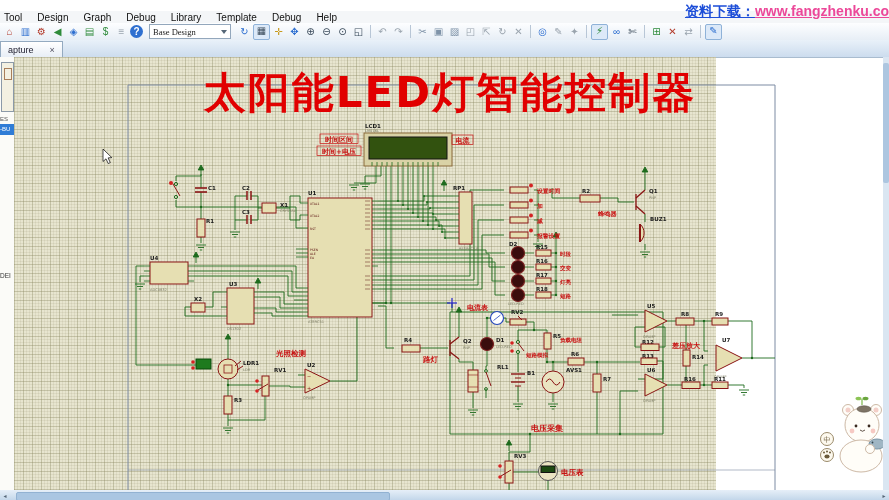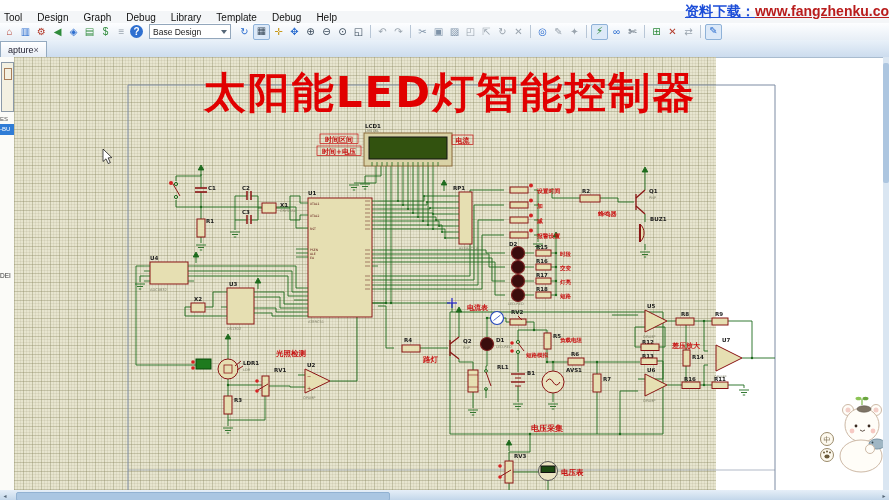--- a/index.html
+++ b/index.html
@@ -3,37 +3,37 @@
 <meta charset="utf-8">
 <style>
   html,body{margin:0;padding:0;background:#fff;}
   #app{position:relative;width:889px;height:500px;overflow:hidden;font-family:"Liberation Sans","DejaVu Sans",sans-serif;background:#fff;}
   
   .titlebar{position:absolute;left:0;top:0;width:889px;height:11px;background:#f7f9fb;display:flex;align-items:center;gap:3px;font-size:8.5px;color:#222;}
   .appicon{width:7px;height:7px;background:#2e6fd0;margin-left:2px;flex:0 0 auto;}
   .winbtns{position:absolute;right:60px;top:0;display:flex;gap:18px;font-size:8px;color:#444;}
   .download{position:absolute;right:0;top:3px;z-index:60;font-size:14px;font-weight:bold;white-space:nowrap;}
   .download .dl-label{color:#1d4ed8;text-decoration:underline;}
-  .download .dl-url{color:#b91c1c;text-decoration:underline;}
+  .download .dl-url{color:#ec4899;text-decoration:underline;}
   
   .menubar{position:absolute;left:0;top:11px;width:889px;height:12px;background:#f4f6f8;display:flex;align-items:center;gap:15px;padding-left:4px;font-size:10px;color:#111;}
   .menubar span{cursor:default;}
   
   .toolbar{position:absolute;left:0;top:23px;width:889px;height:17px;background:linear-gradient(#fdfeff,#e7eef6);border-bottom:1px solid #c6d2e0;display:flex;align-items:center;gap:1px;padding-left:2px;}
   .ti{flex:0 0 auto;width:15px;height:14px;line-height:14px;text-align:center;font-size:10px;border-radius:2px;color:#333;}
   .sep{flex:0 0 auto;width:1px;height:13px;background:#b8c6d6;margin:0 3px;}
   .c-red{color:#b23a2a;} .c-blue{color:#2e6fd0;} .c-green{color:#2e8b3a;} .c-gray{color:#9aa4ae;}
   .c-gold{color:#c89a1e;} .c-dark{color:#3a4a5a;} .c-steel{color:#7f93a8;}
   .ti.active{background:#dce9f8;border:1px solid #8fb2d8;line-height:12px;}
   .ti.help-round{background:#2e6fd0;color:#fff;border-radius:50%;width:13px;height:13px;line-height:13px;font-weight:bold;}
-  .combo{flex:0 0 auto;width:74px;height:13px;border:1px solid #93a7bc;background:#fff;display:flex;align-items:center;justify-content:space-between;font-size:8.5px;color:#222;padding:0 3px;margin:0 5px;}
+  .combo{flex:0 0 auto;width:74px;height:13px;border:1px solid #93a7bc;background:#fff;display:flex;align-items:center;justify-content:space-between;font-size:8.5px;color:#222;padding:0 3px;margin:0 5px;font-family:Liberation Serif, serif;}
   .combo .arr{width:0;height:0;border-left:3px solid transparent;border-right:3px solid transparent;border-top:4px solid #567;}
   
   .tabbar{position:absolute;left:0;top:40px;width:889px;height:17px;background:linear-gradient(#e9f1f9,#ccdcee);border-bottom:1px solid #a9bccf;display:flex;align-items:flex-end;}
-  .tab{height:15px;background:linear-gradient(#ffffff,#e8eef6);border:1px solid #94aac0;border-bottom:none;display:flex;align-items:center;gap:0;padding:0 7px;font-size:9px;color:#223;}
+  .tab{height:15px;background:linear-gradient(#ffffff,#e8eef6);border:1px solid #94aac0;border-bottom:none;display:flex;align-items:center;gap:16px;padding:0 7px;font-size:9px;color:#223;}
   .tab .x{color:#556;font-size:9px;}
   
   .leftpanel{position:absolute;left:0;top:57px;width:14px;height:433px;background:#fbfbf8;border-right:1px solid #c3cbd3;overflow:hidden;}
   .ovbox{position:absolute;left:1px;top:5px;width:11px;height:48px;border:1px solid #8b99a8;background:#f3f0e1;}
   .ovbox i{position:absolute;left:2px;top:5px;width:6px;height:10px;border:1px solid #a87e5a;display:block;}
   .lp-row1{position:absolute;left:0;top:59px;font-size:6px;color:#555;}
   .lp-row2{position:absolute;left:0;top:67px;width:14px;height:11px;background:#2f7cd6;color:#fff;font-size:6px;line-height:11px;}
   .lp-frag{position:absolute;left:0;top:215px;font-size:6.5px;color:#333;}
   
   .canvas{position:absolute;left:14px;top:57px;width:702px;height:433px;background-color:#e7e5cf;

